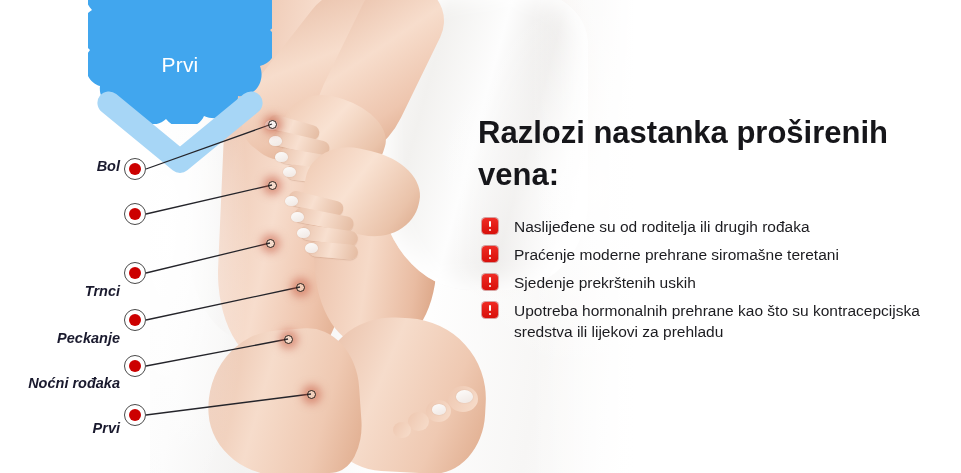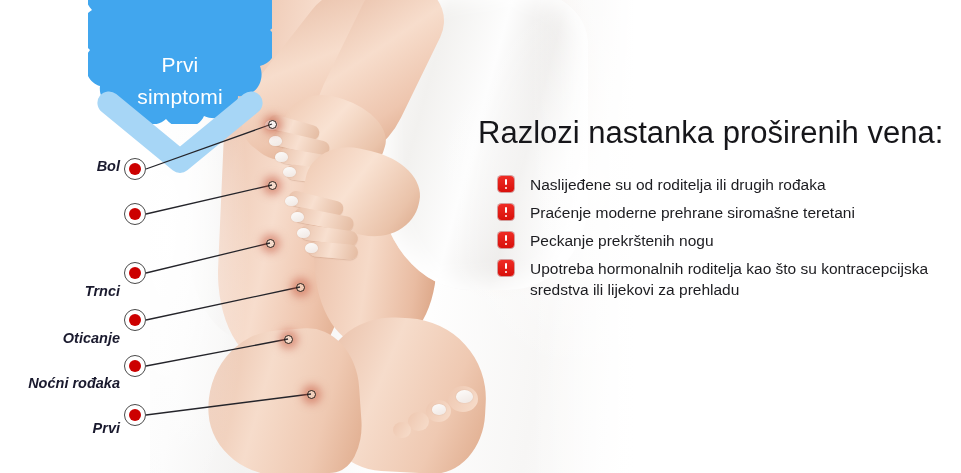--- a/index.html
+++ b/index.html
@@ -223,27 +223,27 @@
   
   .right-col {
     position: absolute;
     left: 478px;
     top: 112px;
     width: 480px;
   }
   .heading {
     font-size: 31px;
     line-height: 42px;
-    font-weight: normal;
+    font-weight: bold;
     color: #16161a;
     margin: 0 0 20px 0;
   }
   .reason-list {
     list-style: none;
-    margin: 16px;
+    margin: 0;
     padding: 0;
   }
   .reason-item {
     position: relative;
     padding-left: 36px;
     margin-bottom: 7px;
     font-size: 15.5px;
     line-height: 21px;
     color: #1c1c20;
   }
@@ -338,21 +338,20 @@
         C 26 138 10 126 12 110
         C -2 106 -8 86 2 74
         C -10 64 -10 42 4 34
         C -8 22 -2 2 14 -2
         C 10 -18 26 -32 42 -28
         C 48 -42 70 -46 80 -34
         Z"></path>
     </svg>
     <div class="badge-text">
       <div>Prvi</div>
-      <div>simptomi</div>
     </div>
     <div class="badge-chev">
       <svg width="44" height="24" viewBox="0 0 44 24">
         <polyline points="5,5 22,19 39,5" fill="none" stroke="#a7d6f6" stroke-width="5.5" stroke-linecap="round" stroke-linejoin="round"></polyline>
       </svg>
     </div>
   </div>
 
   <div class="callouts">
     <svg class="connectors" width="961" height="473">
@@ -361,21 +360,21 @@
         <line x1="146" y1="214" x2="272" y2="185"></line>
         <line x1="146" y1="273" x2="270" y2="243"></line>
         <line x1="146" y1="320" x2="300" y2="287"></line>
         <line x1="146" y1="366" x2="288" y2="339"></line>
         <line x1="146" y1="415" x2="311" y2="394"></line>
       </g>
     </svg>
 
     <div class="callout-label" style="left:14px;top:158px;width:106px;">Bol</div>
     <div class="callout-label" style="left:14px;top:283px;width:106px;">Trnci</div>
-    <div class="callout-label" style="left:14px;top:330px;width:106px;">Oticanje</div>
+    <div class="callout-label" style="left:14px;top:330px;width:106px;">Peckanje</div>
     <div class="callout-label" style="left:4px;top:375px;width:116px;">Noćni rođaka</div>
     <div class="callout-label" style="left:14px;top:420px;width:106px;">Prvi</div>
 
     <div class="marker" style="left:124px;top:158px;"></div>
     <div class="marker" style="left:124px;top:203px;"></div>
     <div class="marker" style="left:124px;top:262px;"></div>
     <div class="marker" style="left:124px;top:309px;"></div>
     <div class="marker" style="left:124px;top:355px;"></div>
     <div class="marker" style="left:124px;top:404px;"></div>
 
@@ -393,22 +392,22 @@
       <li class="reason-item">
         <span class="warn-icon"></span>
         <span>Naslijeđene su od roditelja ili drugih rođaka</span>
       </li>
       <li class="reason-item">
         <span class="warn-icon"></span>
         <span>Praćenje moderne prehrane siromašne teretani</span>
       </li>
       <li class="reason-item">
         <span class="warn-icon"></span>
-        <span>Peckanje prekrštenih nogu</span>
+        <span>Sjedenje prekrštenih uskih</span>
       </li>
       <li class="reason-item">
         <span class="warn-icon"></span>
-        <span>Upotreba hormonalnih roditelja kao što su kontracepcijska sredstva ili lijekovi za prehladu</span>
+        <span>Upotreba hormonalnih prehrane kao što su kontracepcijska sredstva ili lijekovi za prehladu</span>
       </li>
     </ul>
   </div>
 
 </div>
 
 </body></html>

